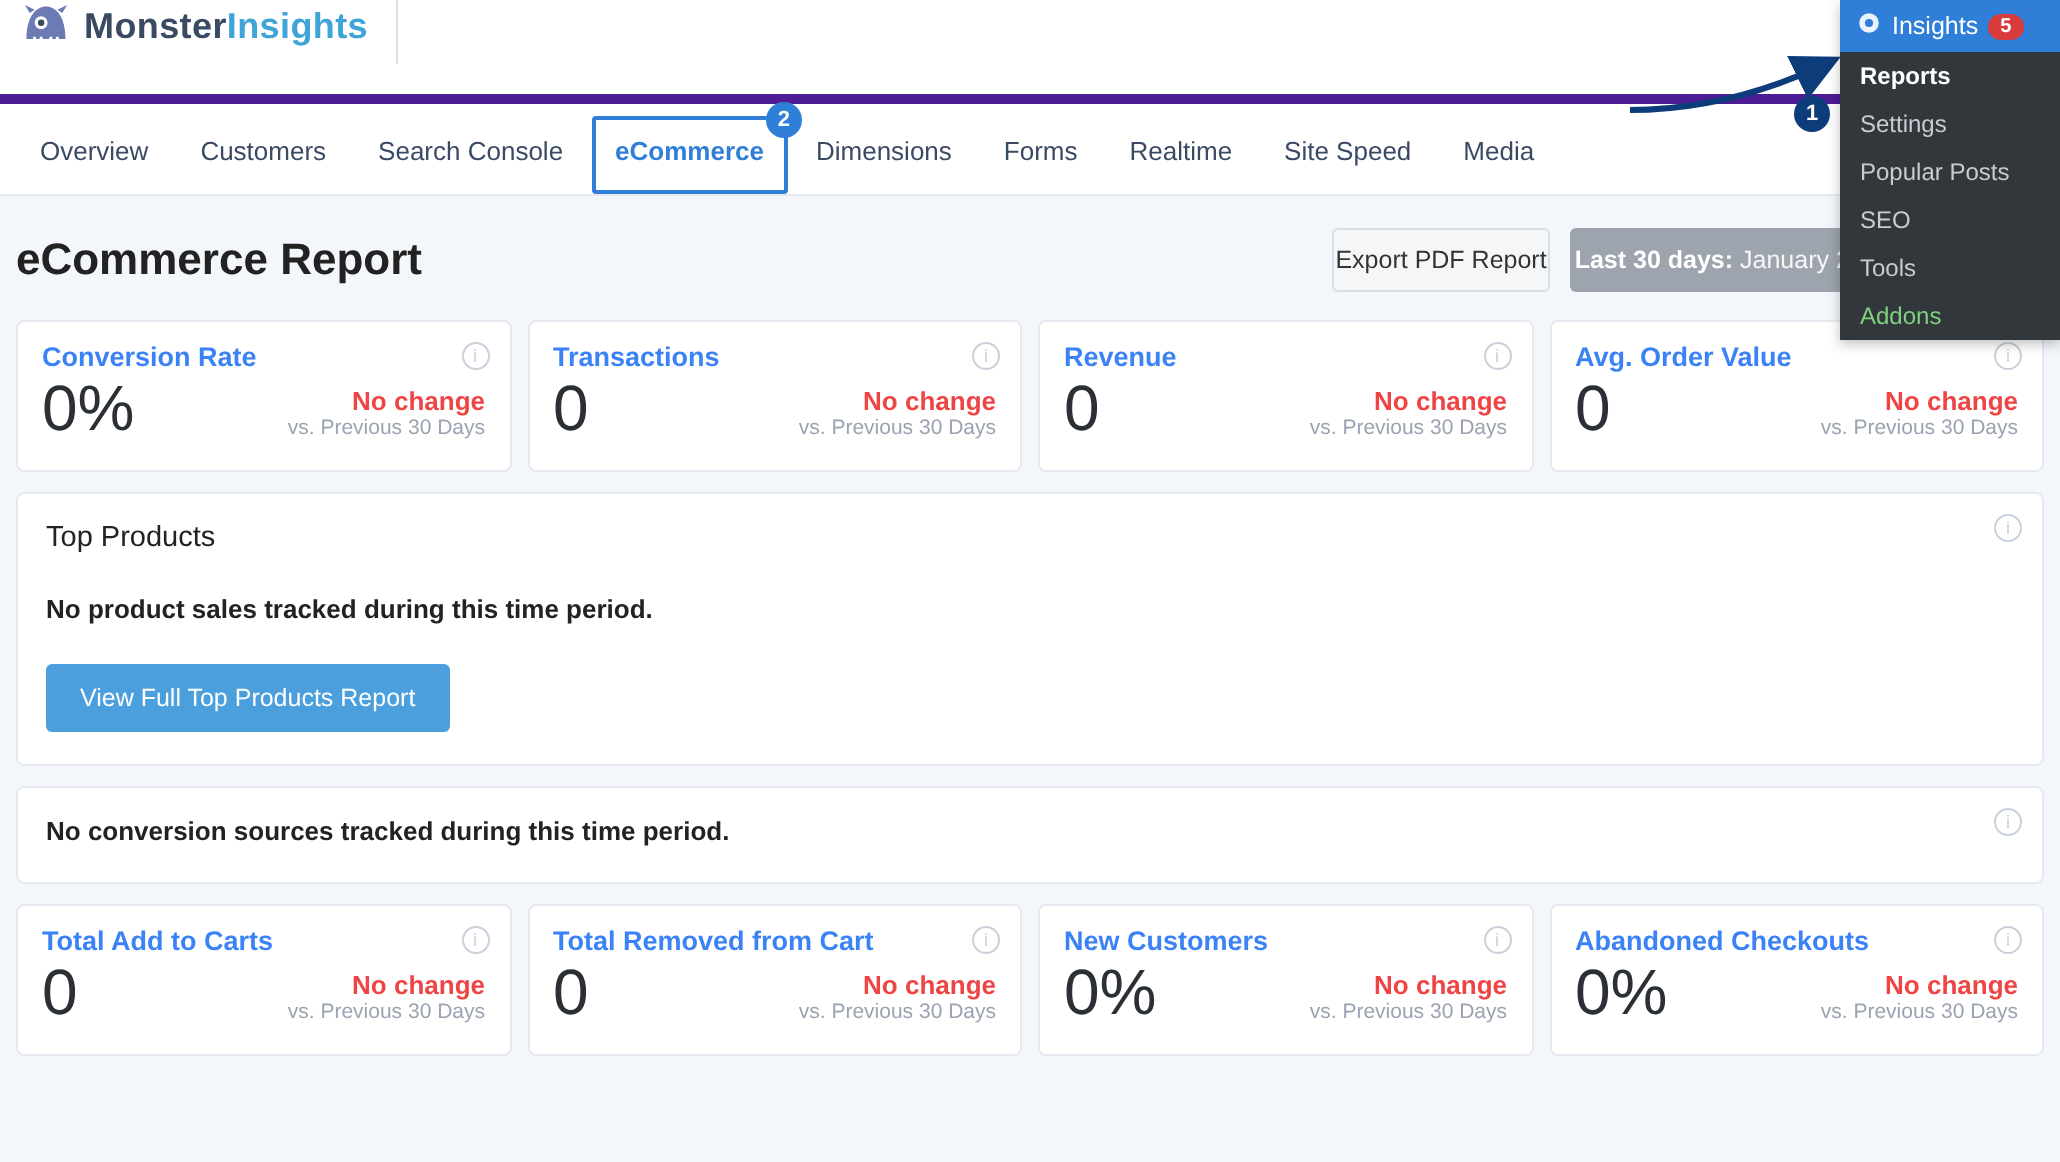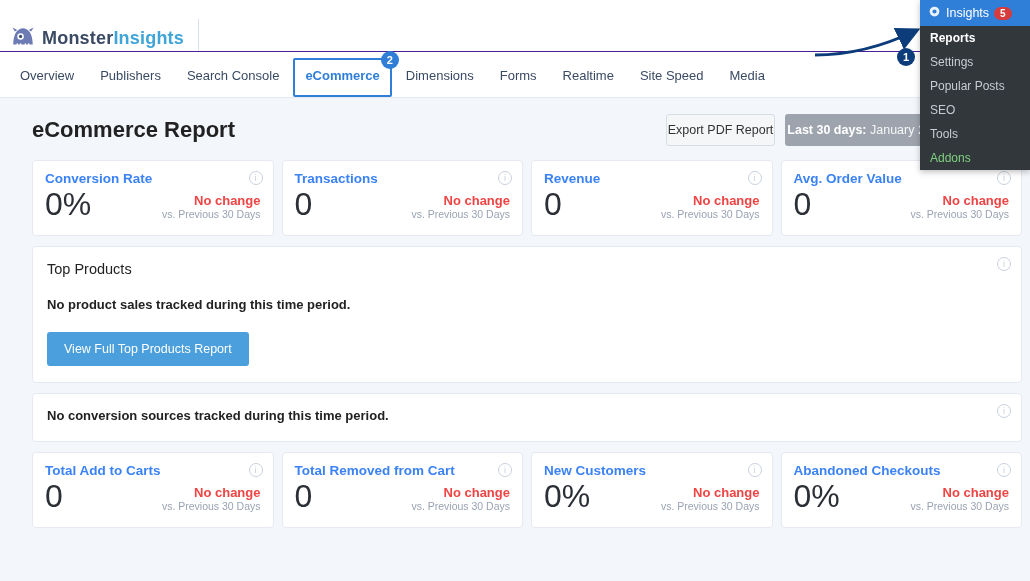--- a/index.html
+++ b/index.html
@@ -10,23 +10,23 @@
     height: 581px;
     overflow: hidden;
     position: relative;
     color: #222;
   }
 
   
   .header {
     height: 52px;
     background: #fff;
-    border-bottom: 1px solid #4c1d95;
-    display: flex;
-    align-items: flex-end;
+    border-bottom: 5px solid #4c1d95;
+    display: flex;
+    align-items: flex-start;
     padding: 0 10px;
   }
   .logo {
     display: flex;
     align-items: center;
     gap: 6px;
   }
   .logo-icon {
     width: 26px; height: 26px;
     display: flex; align-items: center; justify-content: center;
@@ -69,21 +69,20 @@
     color: #fff;
     border-radius: 50%;
     font-size: 11px;
     display: flex; align-items: center; justify-content: center;
     font-weight: 700;
   }
 
   
   .page {
     padding: 16px 8px 0 8px;
-    margin-left: 24px;
   }
   .page-top {
     display: flex;
     align-items: center;
     justify-content: space-between;
     gap: 10px;
     margin-bottom: 14px;
   }
   .page-title {
     font-size: 22px;
@@ -259,21 +258,21 @@
     </span>
     <span class="logo-text">
       <span class="mi-monster">Monster</span><span class="mi-insights">Insights</span>
     </span>
   </div>
   <div class="vdiv"></div>
 </div>
 
 <div class="nav">
   <div class="nav-item">Overview</div>
-  <div class="nav-item">Publishers</div>
+  <div class="nav-item">Customers</div>
   <div class="nav-item">Search Console</div>
   <div class="nav-item active">
     <span>eCommerce</span>
     <span class="nav-badge">2</span>
   </div>
   <div class="nav-item">Dimensions</div>
   <div class="nav-item">Forms</div>
   <div class="nav-item">Realtime</div>
   <div class="nav-item">Site Speed</div>
   <div class="nav-item">Media</div>

